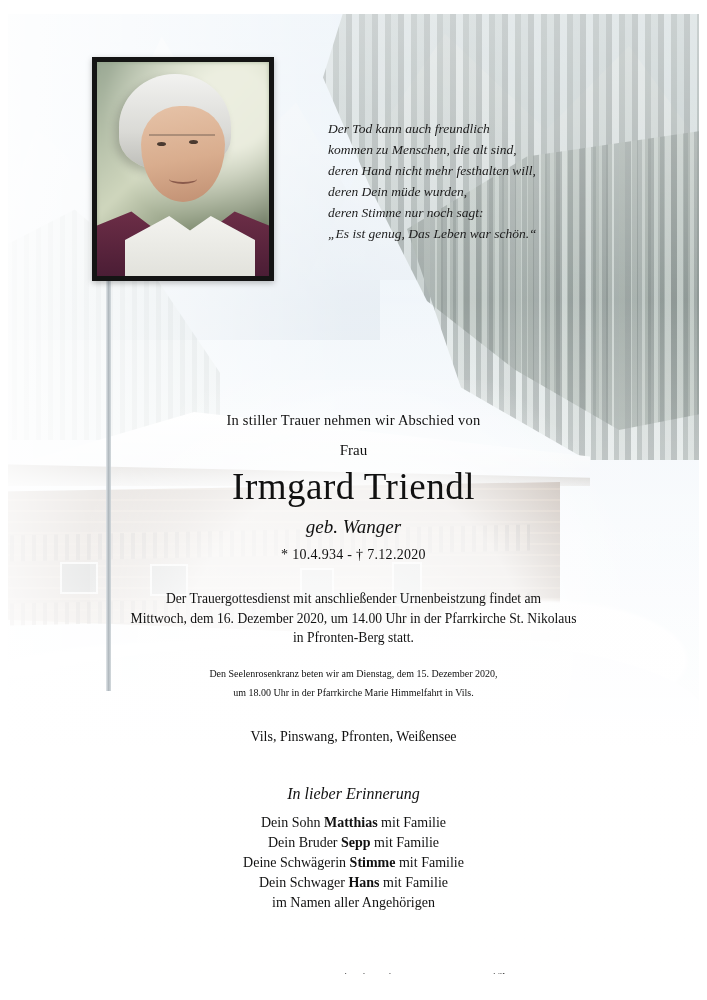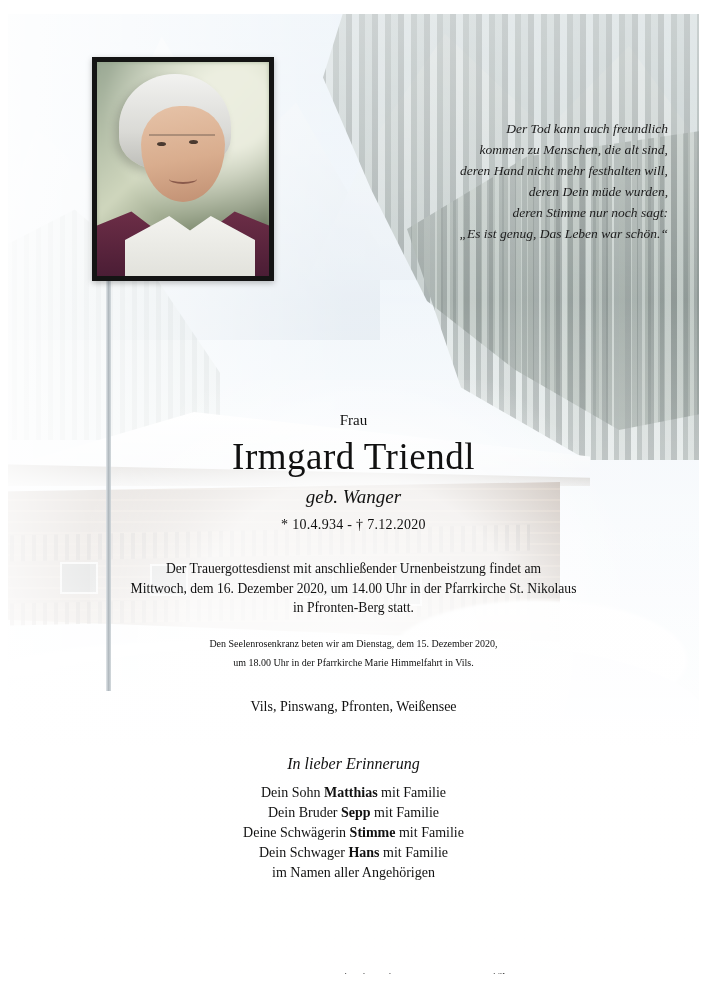--- a/index.html
+++ b/index.html
@@ -300,23 +300,23 @@
     position: absolute;
     left: 106px; top: 271px;
     width: 5px; height: 420px;
     background: linear-gradient(90deg, #dfe4e8, #a9b2b8 50%, #cfd6da);
     opacity: .9;
   }
 
   
   .poem {
     position: absolute;
-    left: 338px; top: 118px;
+    left: 328px; top: 118px;
     width: 330px;
-    text-align: right;
+    text-align: left;
     font-family: "Liberation Serif", serif;
     font-style: italic;
     font-size: 13.5px;
     line-height: 21px;
     color: #1c1c1c;
   }
   .poem div { white-space: nowrap; }
 
   .center-col {
     position: absolute;
@@ -324,21 +324,21 @@
     width: 707px;
     text-align: center;
     color: #111;
   }
   .lead {
     font-size: 14.5px;
     line-height: 20px;
     letter-spacing: .2px;
   }
   .frau {
-    margin-top: 2px;
+    margin-top: 12px;
     font-size: 15px;
   }
   .name {
     margin-top: 6px;
     font-size: 37px;
     letter-spacing: .5px;
     line-height: 44px;
   }
   .nickname {
     margin-top: 4px;
@@ -445,20 +445,21 @@
   <div class="poem">
     <div>Der Tod kann auch freundlich</div>
     <div>kommen zu Menschen, die alt sind,</div>
     <div>deren Hand nicht mehr festhalten will,</div>
     <div>deren Dein müde wurden,</div>
     <div>deren Stimme nur noch sagt:</div>
     <div>„Es ist genug, Das Leben war schön.“</div>
   </div>
 
   <div class="center-col">
+    <div class="lead">In stiller Trauer nehmen wir Abschied von</div>
     <div class="frau">Frau</div>
     <div class="name">Irmgard Triendl</div>
     <div class="maiden">geb. Wanger</div>
     <div class="dates">* 10.4.934 - † 7.12.2020</div>
 
     <div class="para">
       <div>Der Trauergottesdienst mit anschließender Urnenbeistzung findet am</div>
       <div>Mittwoch, dem 16. Dezember 2020, um 14.00 Uhr in der Pfarrkirche St. Nikolaus</div>
       <div>in Pfronten-Berg statt.</div>
     </div>

